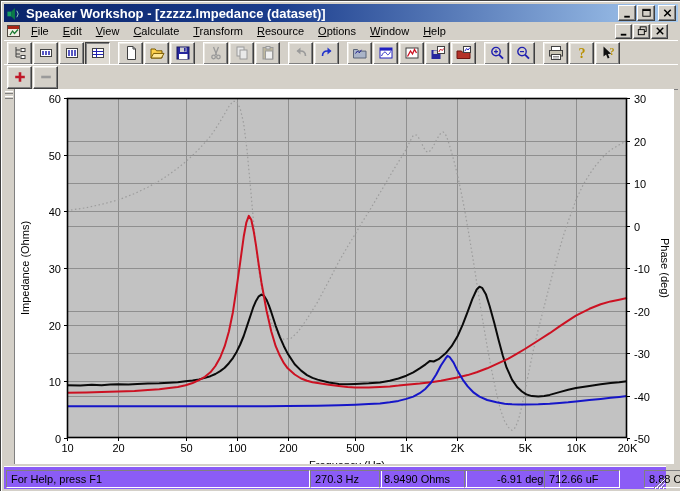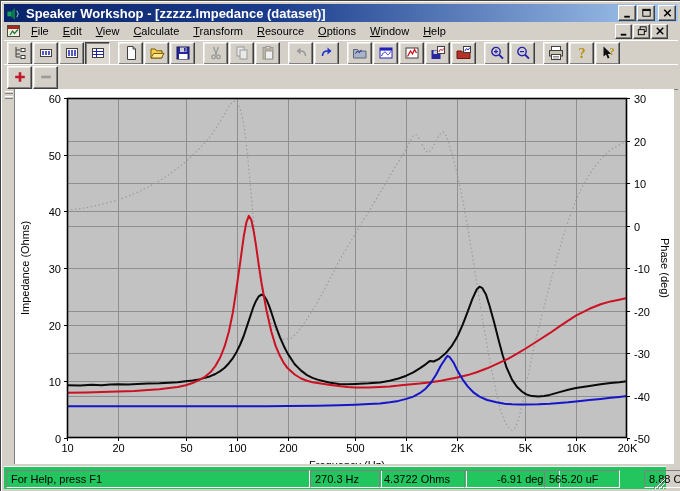--- a/index.html
+++ b/index.html
@@ -42,21 +42,21 @@
   .tbtn.flat{border-color:#d4d0c8;box-shadow:none;}
   .tb-sep{width:7px;height:21px;flex:0 0 auto;}
   .tb-lead{width:3px;flex:0 0 auto;}
   
   #leftstrip{position:absolute;left:3px;top:88px;width:10px;height:375px;background:#d4d0c8;
     border-right:1px solid #808080;}
   .grip-line{height:1px;margin:2px 1px 2px 1px;border-top:1px solid #fff;border-bottom:1px solid #808080;}
   #doc{position:absolute;left:14px;top:88px;width:659px;height:375px;background:#fff;overflow:hidden;}
   #chart{display:block;}
   
-  #statusbar{position:absolute;left:3px;right:15px;bottom:3px;height:22px;background:#22c55e;
+  #statusbar{position:absolute;left:3px;right:15px;bottom:3px;height:22px;background:#8b5cf6;
     border-top:1px solid #fff;}
   .sb-panel{position:absolute;top:3px;height:16px;font-size:11px;line-height:16px;color:#000;
     padding-left:4px;border:1px solid;border-color:#808080 #fff #fff #808080;overflow:hidden;white-space:nowrap;}
   #sb-grip{position:absolute;right:1px;bottom:1px;width:13px;height:13px;}
 </style>
 </head>
 <body>
 
 <div id="window">
 
@@ -394,23 +394,23 @@
         <text x="332" y="380" text-anchor="middle" fill="#000" font-size="11" font-family="Liberation Sans, sans-serif">Frequency (Hz)</text>
         <text x="14" y="179" text-anchor="middle" transform="rotate(-90 14 179)" fill="#000" font-size="11" font-family="Liberation Sans, sans-serif">Impedance (Ohms)</text>
         <text x="646" y="179" text-anchor="middle" transform="rotate(90 646 179)" fill="#000" font-size="11" font-family="Liberation Sans, sans-serif">Phase (deg)</text>
       </svg>
   </div>
 
   <div id="statusbar">
     <div class="sb-panel" id="sb-help" style="left:2px;width:298px;">For Help, press F1</div>
     <div id="sb-fields">
         <div class="sb-panel" style="left: 306px; width: 66px;">270.3 Hz</div>
-        <div class="sb-panel" style="left: 375px; width: 82px;">4.3722 Ohms</div>
+        <div class="sb-panel" style="left: 375px; width: 82px;">8.9490 Ohms</div>
         <div class="sb-panel" style="left: 460px; width: 62px; padding-left: 32px;">-6.91 deg</div>
-        <div class="sb-panel" style="left: 540px; width: 70px;">565.20 uF</div>
+        <div class="sb-panel" style="left: 540px; width: 70px;">712.66 uF</div>
         <div class="sb-panel" style="left: 612px; width: 56px; margin-left: 28px;">8.88 Ohms</div>
       </div>
     <div id="sb-grip"><svg width="13" height="13">
           <path d="M12 2L2 12M12 6L6 12M12 10l-2 2" stroke="#808080"></path>
           <path d="M13 3L3 13M13 7L7 13M13 11l-2 2" stroke="#fff"></path>
         </svg></div>
   </div>
 
 </div>
 

